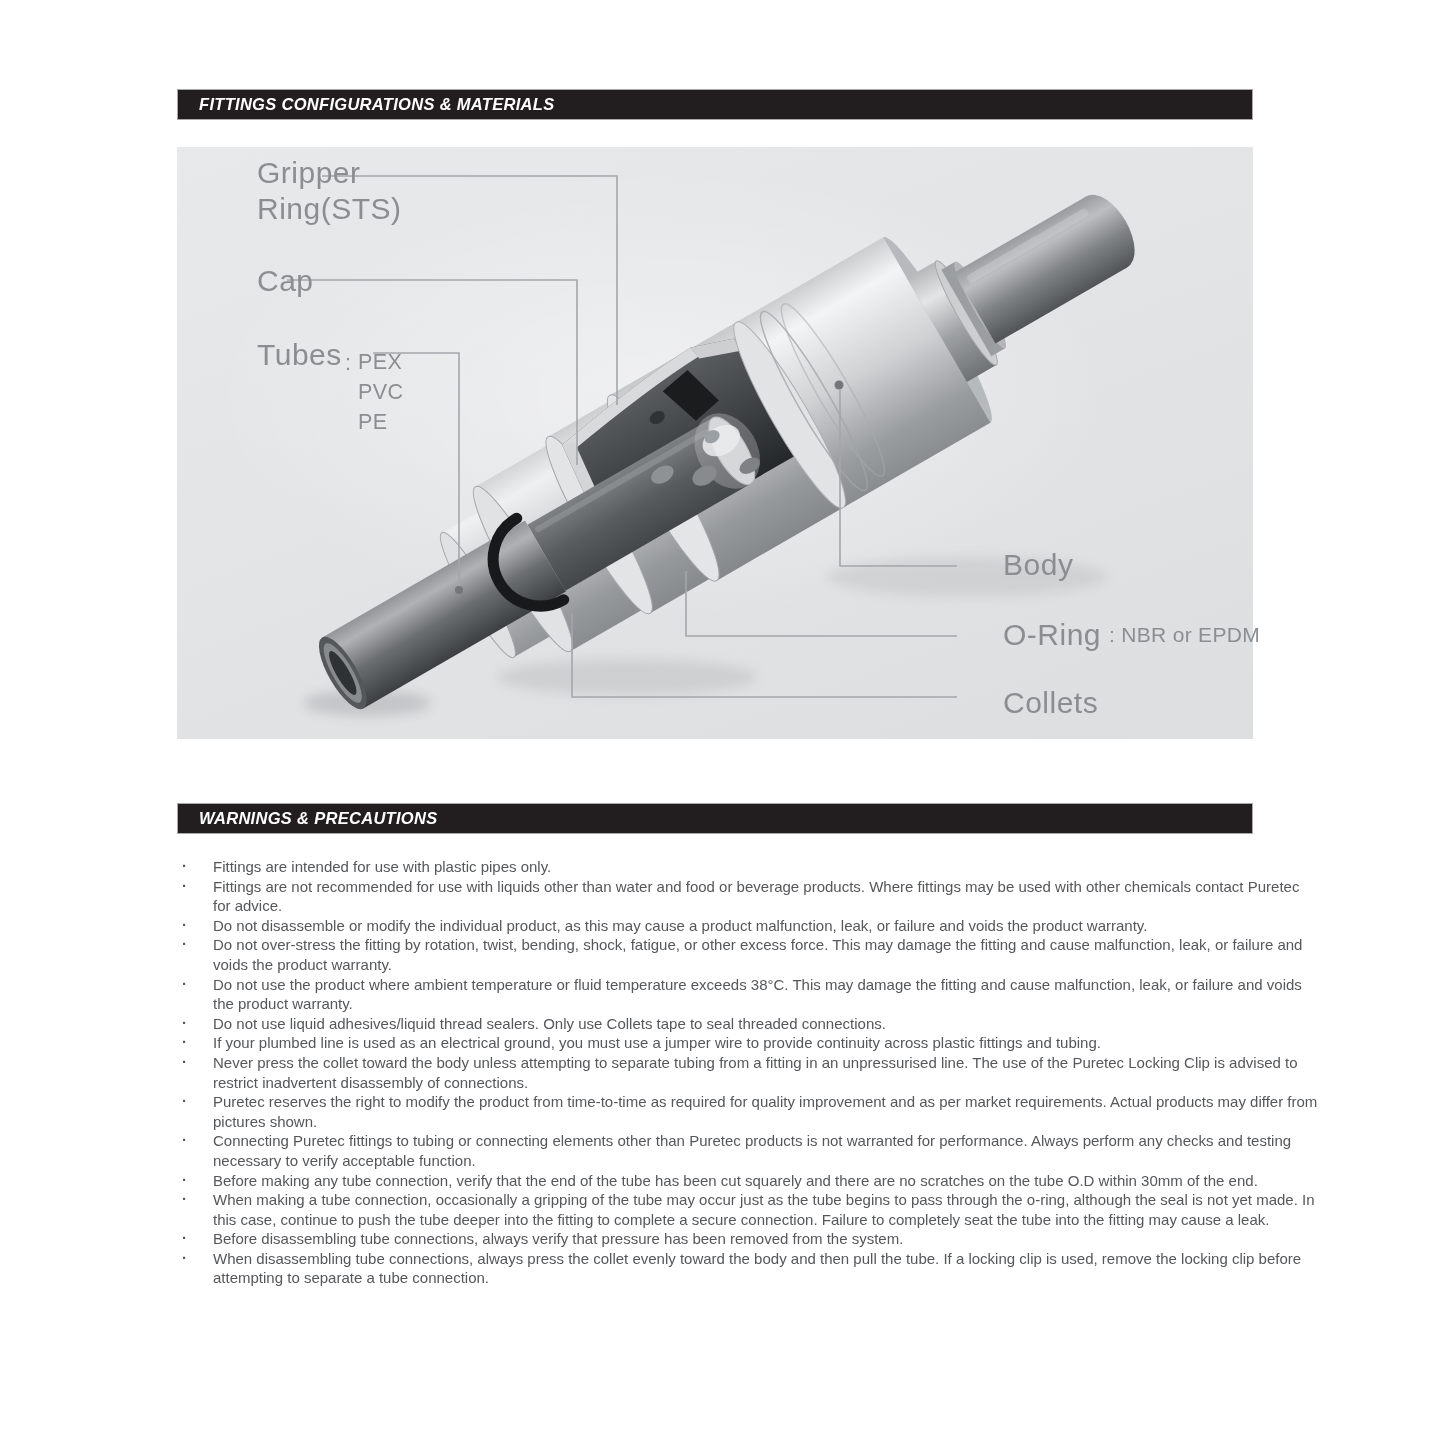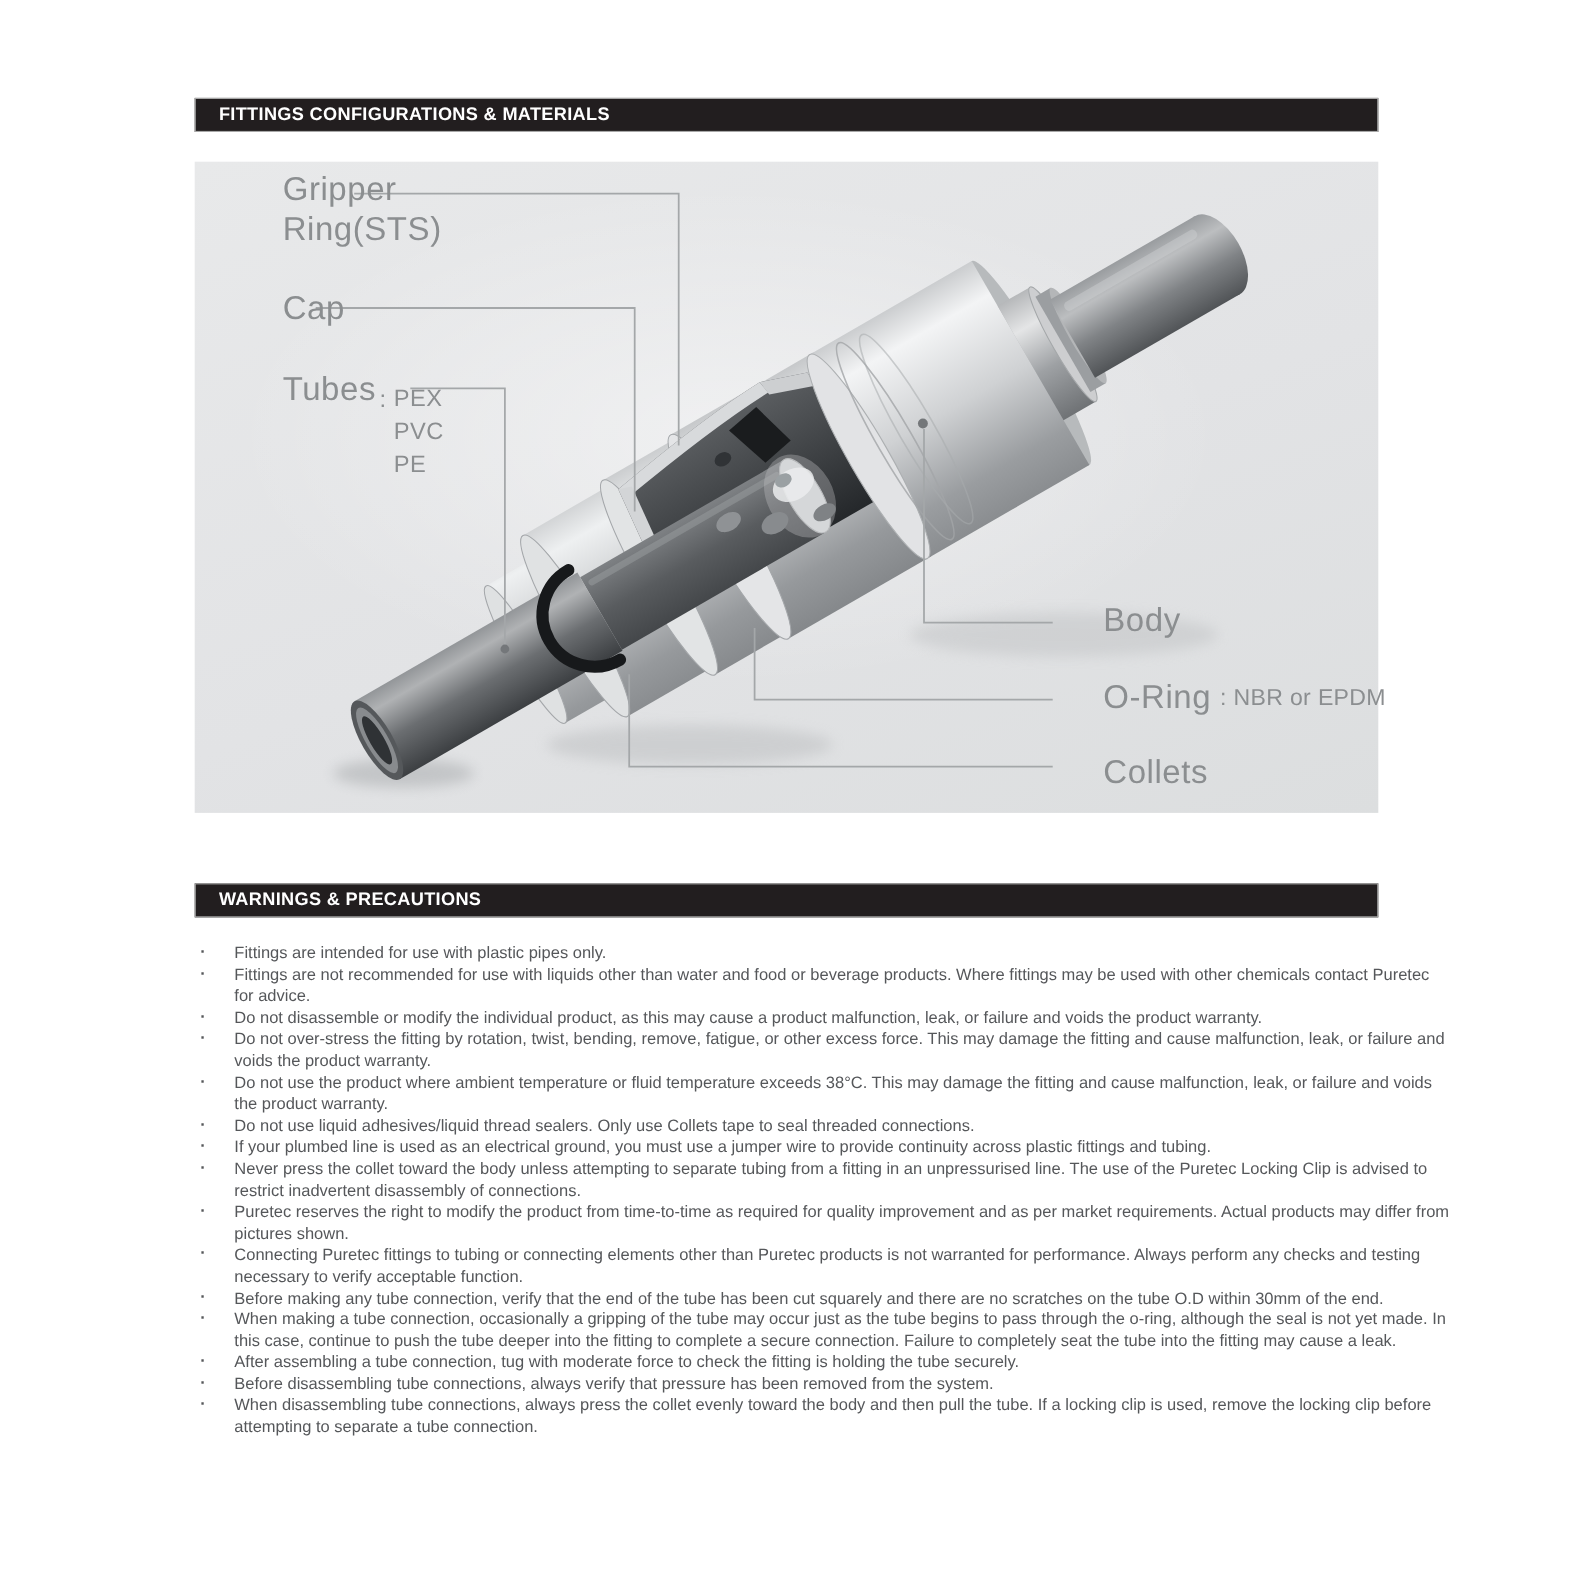--- a/index.html
+++ b/index.html
@@ -6,21 +6,21 @@
   .page {
     position:relative; width:1445px; height:1445px; background:#ffffff;
     font-family:"Liberation Sans", sans-serif; overflow:hidden;
   }
   .section-bar {
     position:absolute; left:177px; width:1076px; height:31px;
     background:#221e1f; border:1px solid #a8a8a8; box-sizing:border-box;
   }
   .section-bar span {
     display:block; line-height:29px; padding-left:21px;
-    color:#ffffff; font-size:16.5px; font-weight:700; letter-spacing:.3px;
+    color:#ffffff; font-size:16.5px; font-weight:700; letter-spacing:.3px;font-style:italic;
   }
   .bar-fittings { top:89px; }
   .bar-warnings { top:803px; }
 
   .diagram-panel {
     position:absolute; left:177px; top:147px; width:1076px; height:592px;
     background:
       radial-gradient(ellipse 60% 55% at 45% 42%, rgba(255,255,255,.45), rgba(255,255,255,0) 70%),
       linear-gradient(160deg, #e8e9ea 0%, #e2e3e5 55%, #dcdedf 100%);
   }
@@ -215,27 +215,26 @@
   </div>
 
   <div class="section-bar bar-warnings">
     <span>WARNINGS &amp; PRECAUTIONS</span>
   </div>
 
   <ul class="warnings-list">
     <li>Fittings are intended for use with plastic pipes only.</li>
     <li>Fittings are not recommended for use with liquids other than water and food or beverage products. Where fittings may be used with other chemicals contact Puretec for advice.</li>
     <li>Do not disassemble or modify the individual product, as this may cause a product malfunction, leak, or failure and voids the product warranty.</li>
-    <li>Do not over-stress the fitting by rotation, twist, bending, remove, fatigue, or other excess force. This may damage the fitting and cause malfunction, leak, or failure and voids the product warranty.</li>
+    <li>Do not over-stress the fitting by rotation, twist, bending, shock, fatigue, or other excess force. This may damage the fitting and cause malfunction, leak, or failure and voids the product warranty.</li>
     <li>Do not use the product where ambient temperature or fluid temperature exceeds 38°C. This may damage the fitting and cause malfunction, leak, or failure and voids the product warranty.</li>
     <li>Do not use liquid adhesives/liquid thread sealers. Only use Collets tape to seal threaded connections.</li>
     <li>If your plumbed line is used as an electrical ground, you must use a jumper wire to provide continuity across plastic fittings and tubing.</li>
     <li>Never press the collet toward the body unless attempting to separate tubing from a fitting in an unpressurised line. The use of the Puretec Locking Clip is advised to restrict inadvertent disassembly of connections.</li>
     <li>Puretec reserves the right to modify the product from time-to-time as required for quality improvement and as per market requirements. Actual products may differ from pictures shown.</li>
     <li>Connecting Puretec fittings to tubing or connecting elements other than Puretec products is not warranted for performance. Always perform any checks and testing necessary to verify acceptable function.</li>
     <li>Before making any tube connection, verify that the end of the tube has been cut squarely and there are no scratches on the tube O.D within 30mm of the end.</li>
     <li>When making a tube connection, occasionally a gripping of the tube may occur just as the tube begins to pass through the o-ring, although the seal is not yet made. In this case, continue to push the tube deeper into the fitting to complete a secure connection. Failure to completely seat the tube into the fitting may cause a leak.</li>
-    <li>After assembling a tube connection, tug with moderate force to check the fitting is holding the tube securely.</li>
     <li>Before disassembling tube connections, always verify that pressure has been removed from the system.</li>
     <li>When disassembling tube connections, always press the collet evenly toward the body and then pull the tube. If a locking clip is used, remove the locking clip before attempting to separate a tube connection.</li>
   </ul>
 
 </div>
 
 </body></html>

